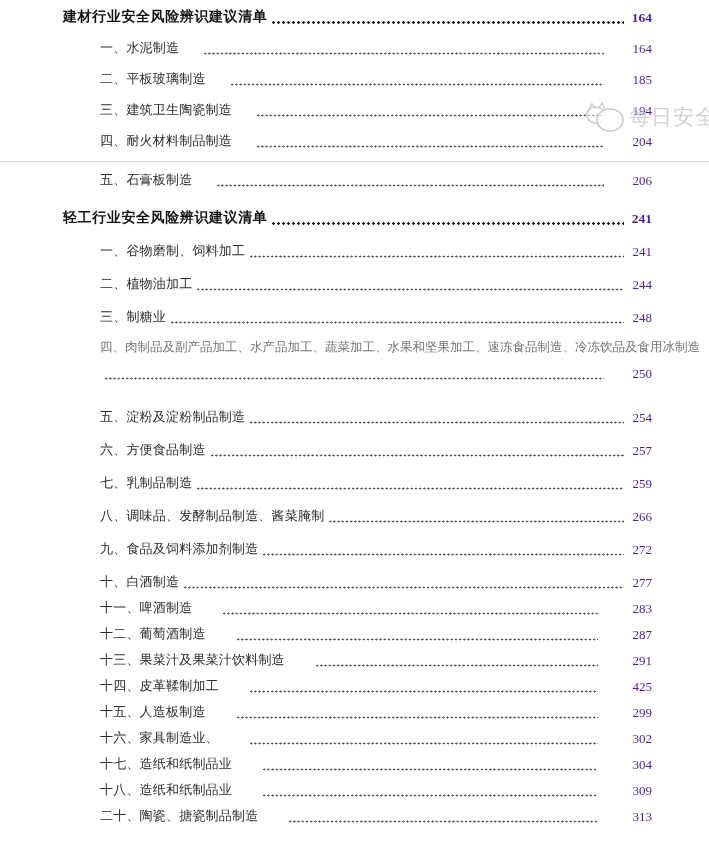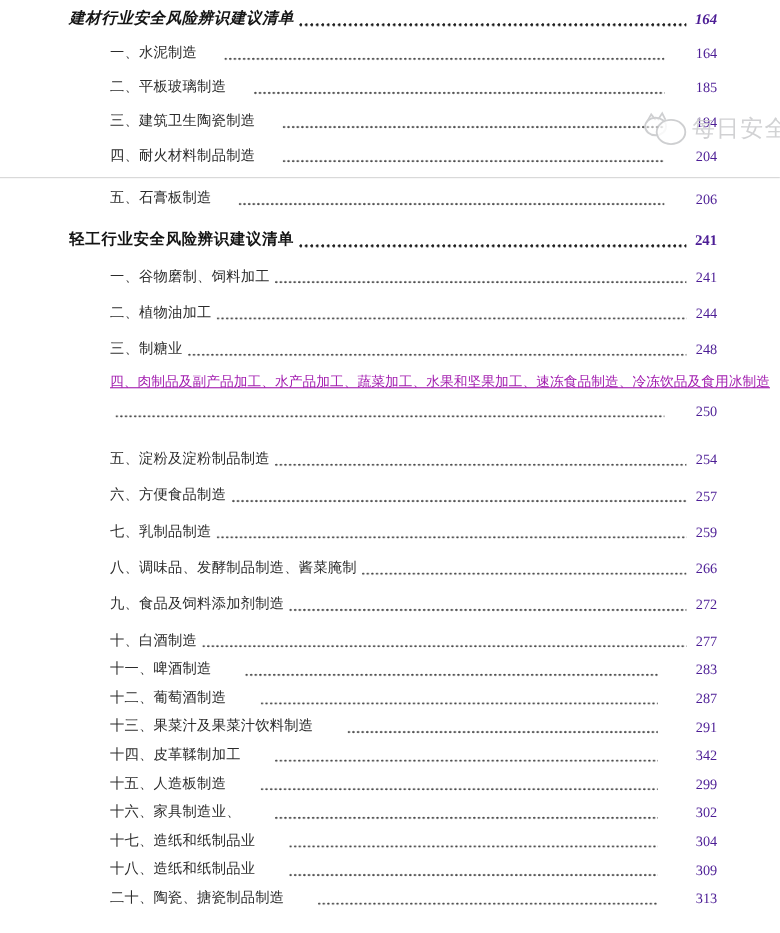--- a/index.html
+++ b/index.html
@@ -50,35 +50,34 @@
   .page-num {
     font-size: 13px;
     color: #4c1d95;
     min-width: 24px;
     text-align: right;
     white-space: nowrap;
   }
   .heading .page-num { font-weight: 700; font-size: 13.5px; }
 
   
-  .toc > .row:nth-child(1) { height: 30px; font-style: italic; }
+  .toc > .row:nth-child(1) { height: 30px; }
   .toc > .row:nth-child(n+2):nth-child(-n+7) { height: 31px; gap: 20px; }
   .toc > .row:nth-child(8) { height: 38px; align-items: flex-end; }
   .toc > .row:nth-child(n+19) { height: 26px; gap: 26px; }
 
   
   .toc > .row.wrap { height: 58px; display: block; padding-bottom: 0; }
   .wrap .wrap-text {
     display: block;
     font-size: 12.5px;
-    color: #a21caf;
+    color: #737373;
     white-space: nowrap;
     margin: 9px -46px 0 0;
     letter-spacing: 0;
-    text-decoration: underline;
   }
   .wrap .wrap-leader {
     display: flex;
     align-items: flex-end;
     height: 30px;
     padding-bottom: 4px;
     gap: 20px;
   }
 
   
@@ -222,21 +221,21 @@
         <span class="page-num">287</span>
       </div>
       <div class="row">
         <span class="label">十三、果菜汁及果菜汁饮料制造</span>
         <span class="leader"></span>
         <span class="page-num">291</span>
       </div>
       <div class="row">
         <span class="label">十四、皮革鞣制加工</span>
         <span class="leader"></span>
-        <span class="page-num">342</span>
+        <span class="page-num">425</span>
       </div>
       <div class="row">
         <span class="label">十五、人造板制造</span>
         <span class="leader"></span>
         <span class="page-num">299</span>
       </div>
       <div class="row">
         <span class="label">十六、家具制造业、</span>
         <span class="leader"></span>
         <span class="page-num">302</span>

